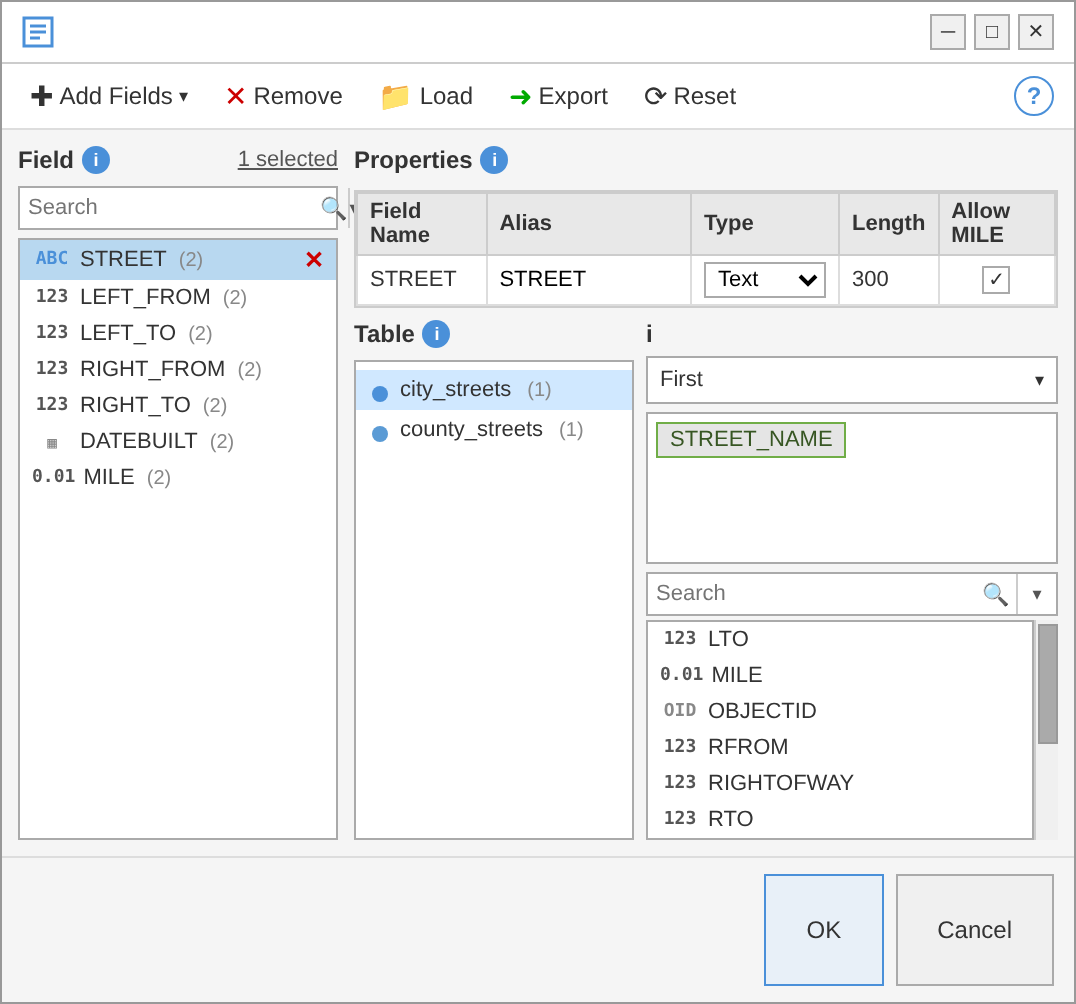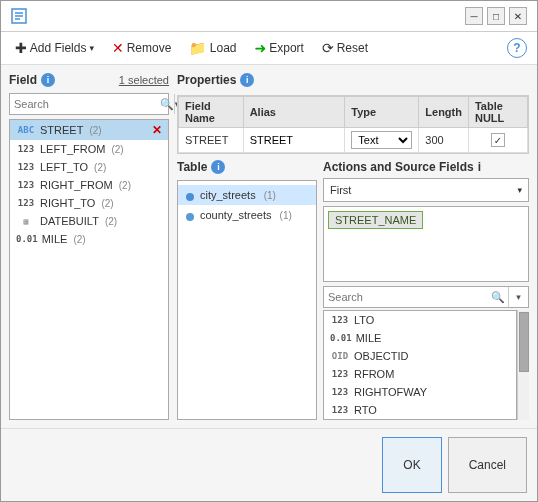--- a/index.html
+++ b/index.html
@@ -544,21 +544,21 @@
       </div>
 
       <div class="properties-section">
         <table class="properties-table">
           <thead>
             <tr>
               <th>Field Name</th>
               <th>Alias</th>
               <th>Type</th>
               <th>Length</th>
-              <th>Table NULL</th>
+              <th>Allow MILE</th>
             </tr>
           </thead>
           <tbody>
             <tr>
               <td>STREET</td>
               <td><input type="text" value="STREET" style="border: none; outline: none; width: 100%; font-size: 11px;"></td>
               <td>
                 <select class="type-select">
                   <option>Text</option>
                   <option>Integer</option>
@@ -591,21 +591,20 @@
             <div class="table-item">
               <div class="dot teal"></div>
               <span>county_streets</span>
               <span style="color:#888;font-size:10px;margin-left:2px;">(1)</span>
             </div>
           </div>
         </div>
 
         <div class="actions-panel">
           <div class="actions-header">
-            <span>Actions and Source Fields</span>
             <div class="info-icon">i</div>
           </div>
 
           <div class="first-dropdown">
             <span>First</span>
             <span style="font-size:9px;">▾</span>
           </div>
 
           <div class="source-fields-box">
             <div class="source-chip">STREET_NAME</div>

